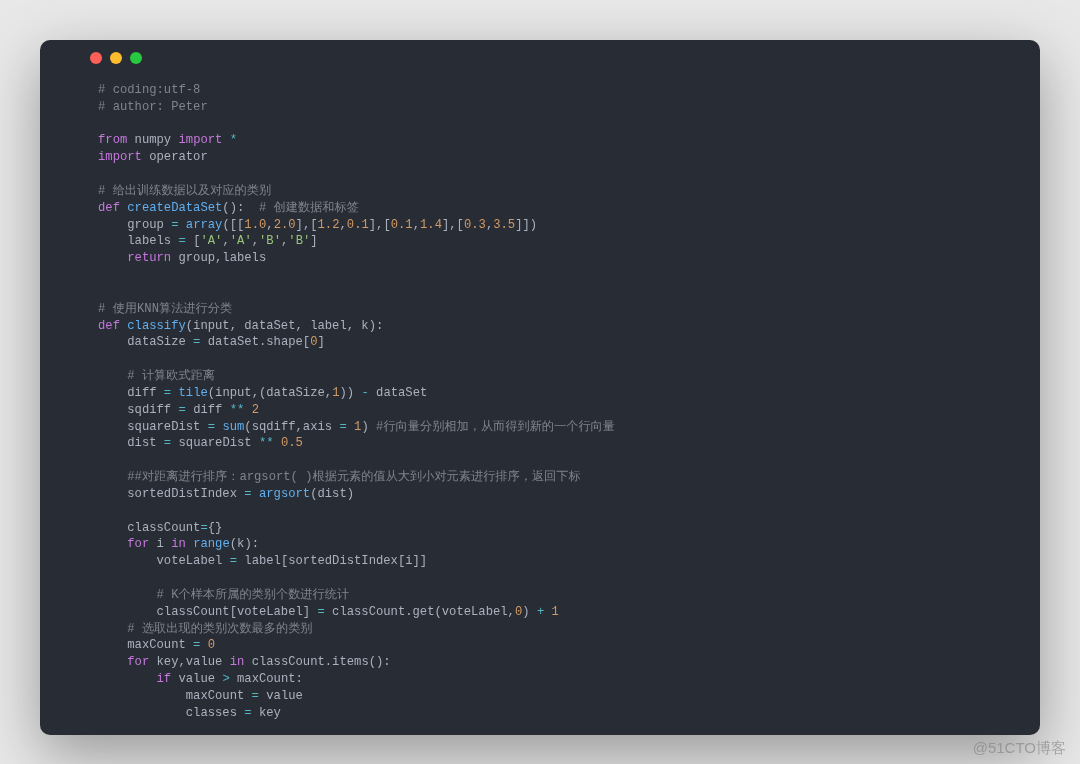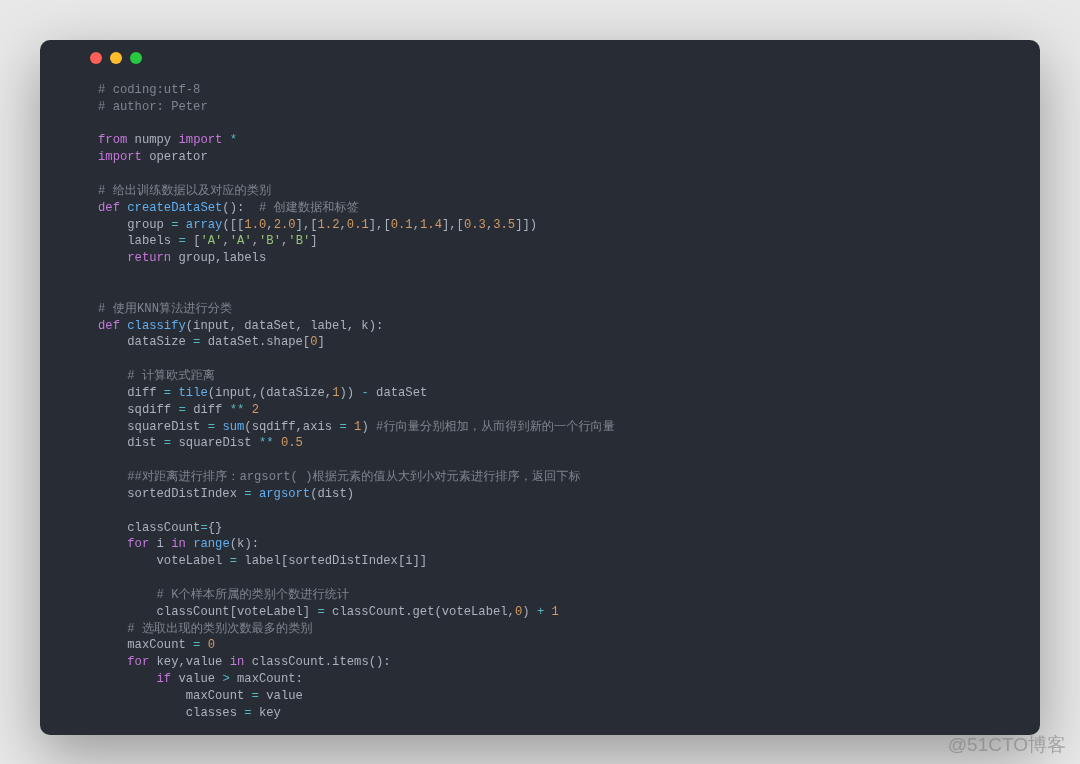--- a/index.html
+++ b/index.html
@@ -47,21 +47,21 @@
   .c-str { color: #98c379; }
   .c-num { color: #d19a66; }
   .c-op { color: #56b6c2; }
   .c-id { color: #abb2bf; }
   .c-bl { color: #61afef; }
   .watermark {
     position: absolute;
     right: 14px;
     bottom: 6px;
     color: rgba(120,120,120,0.55);
-    font-size: 19px;
+    font-size: 15px;
     font-family: sans-serif;
   }
 </style>
 </head>
 <body>
 
 <div class="window">
   <div class="titlebar">
     <div class="dot red"></div>
     <div class="dot yellow"></div>

